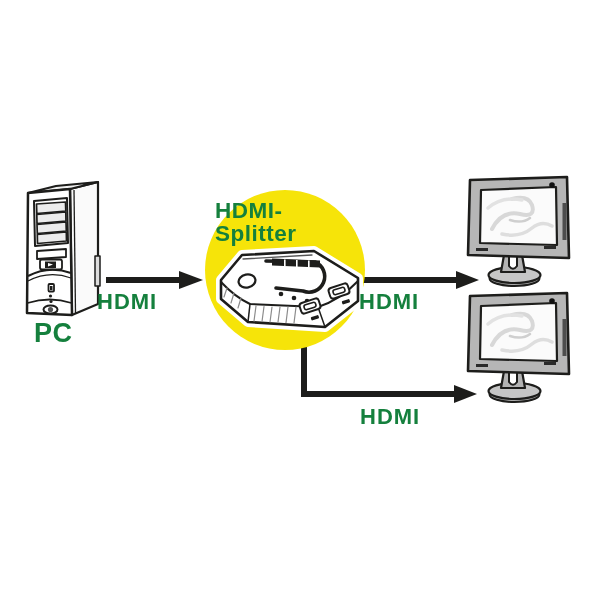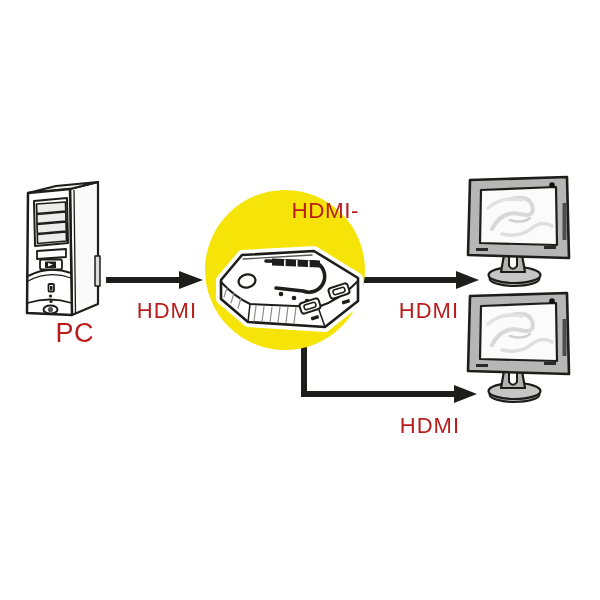--- a/index.html
+++ b/index.html
@@ -7,28 +7,28 @@
     position:relative;
     width:600px;height:600px;
     background:#ffffff;
     overflow:hidden;
     font-family:"Liberation Sans",sans-serif;
   }
   .stage svg{position:absolute;left:0;top:0;}
   .lbl{
     position:absolute;
     font-family:"Liberation Sans",sans-serif;
-    font-weight:400;
-    color:#b91c1c;
+    font-weight:700;
+    color:#15803d;
     white-space:nowrap;
-    text-align:right;
+    text-align:left;
     -webkit-user-select:none;user-select:none;
   }
   .lbl-pc{left:34px;top:318px;width:60px;font-size:27px;letter-spacing:.5px;}
-  .lbl-hdmi{width:100px;font-size:22px;letter-spacing:1px;margin-top:9px;}
+  .lbl-hdmi{width:100px;font-size:22px;letter-spacing:1px;}
   .lbl-hdmi-1{left:97px;top:289px;}
   .lbl-hdmi-2{left:359px;top:289px;}
   .lbl-hdmi-3{left:360px;top:404px;}
   .lbl-splitter{
     left:215px;top:199px;width:144px;
     font-size:22.5px;line-height:23px;letter-spacing:.5px;
   }
   .lbl-splitter span{display:block;}
 </style>
 </head>
@@ -176,18 +176,19 @@
     <use href="#mon" x="462" y="174"></use>
     <use href="#mon" x="462" y="290"></use>
   </svg>
 
   <div class="lbl lbl-pc">PC</div>
 
   <div class="lbl lbl-hdmi lbl-hdmi-1">HDMI</div>
 
   <div class="lbl lbl-splitter">
     <span>HDMI-</span>
+    <span>Splitter</span>
   </div>
 
   <div class="lbl lbl-hdmi lbl-hdmi-2">HDMI</div>
 
   <div class="lbl lbl-hdmi lbl-hdmi-3">HDMI</div>
 </div>
 
 </body></html>

